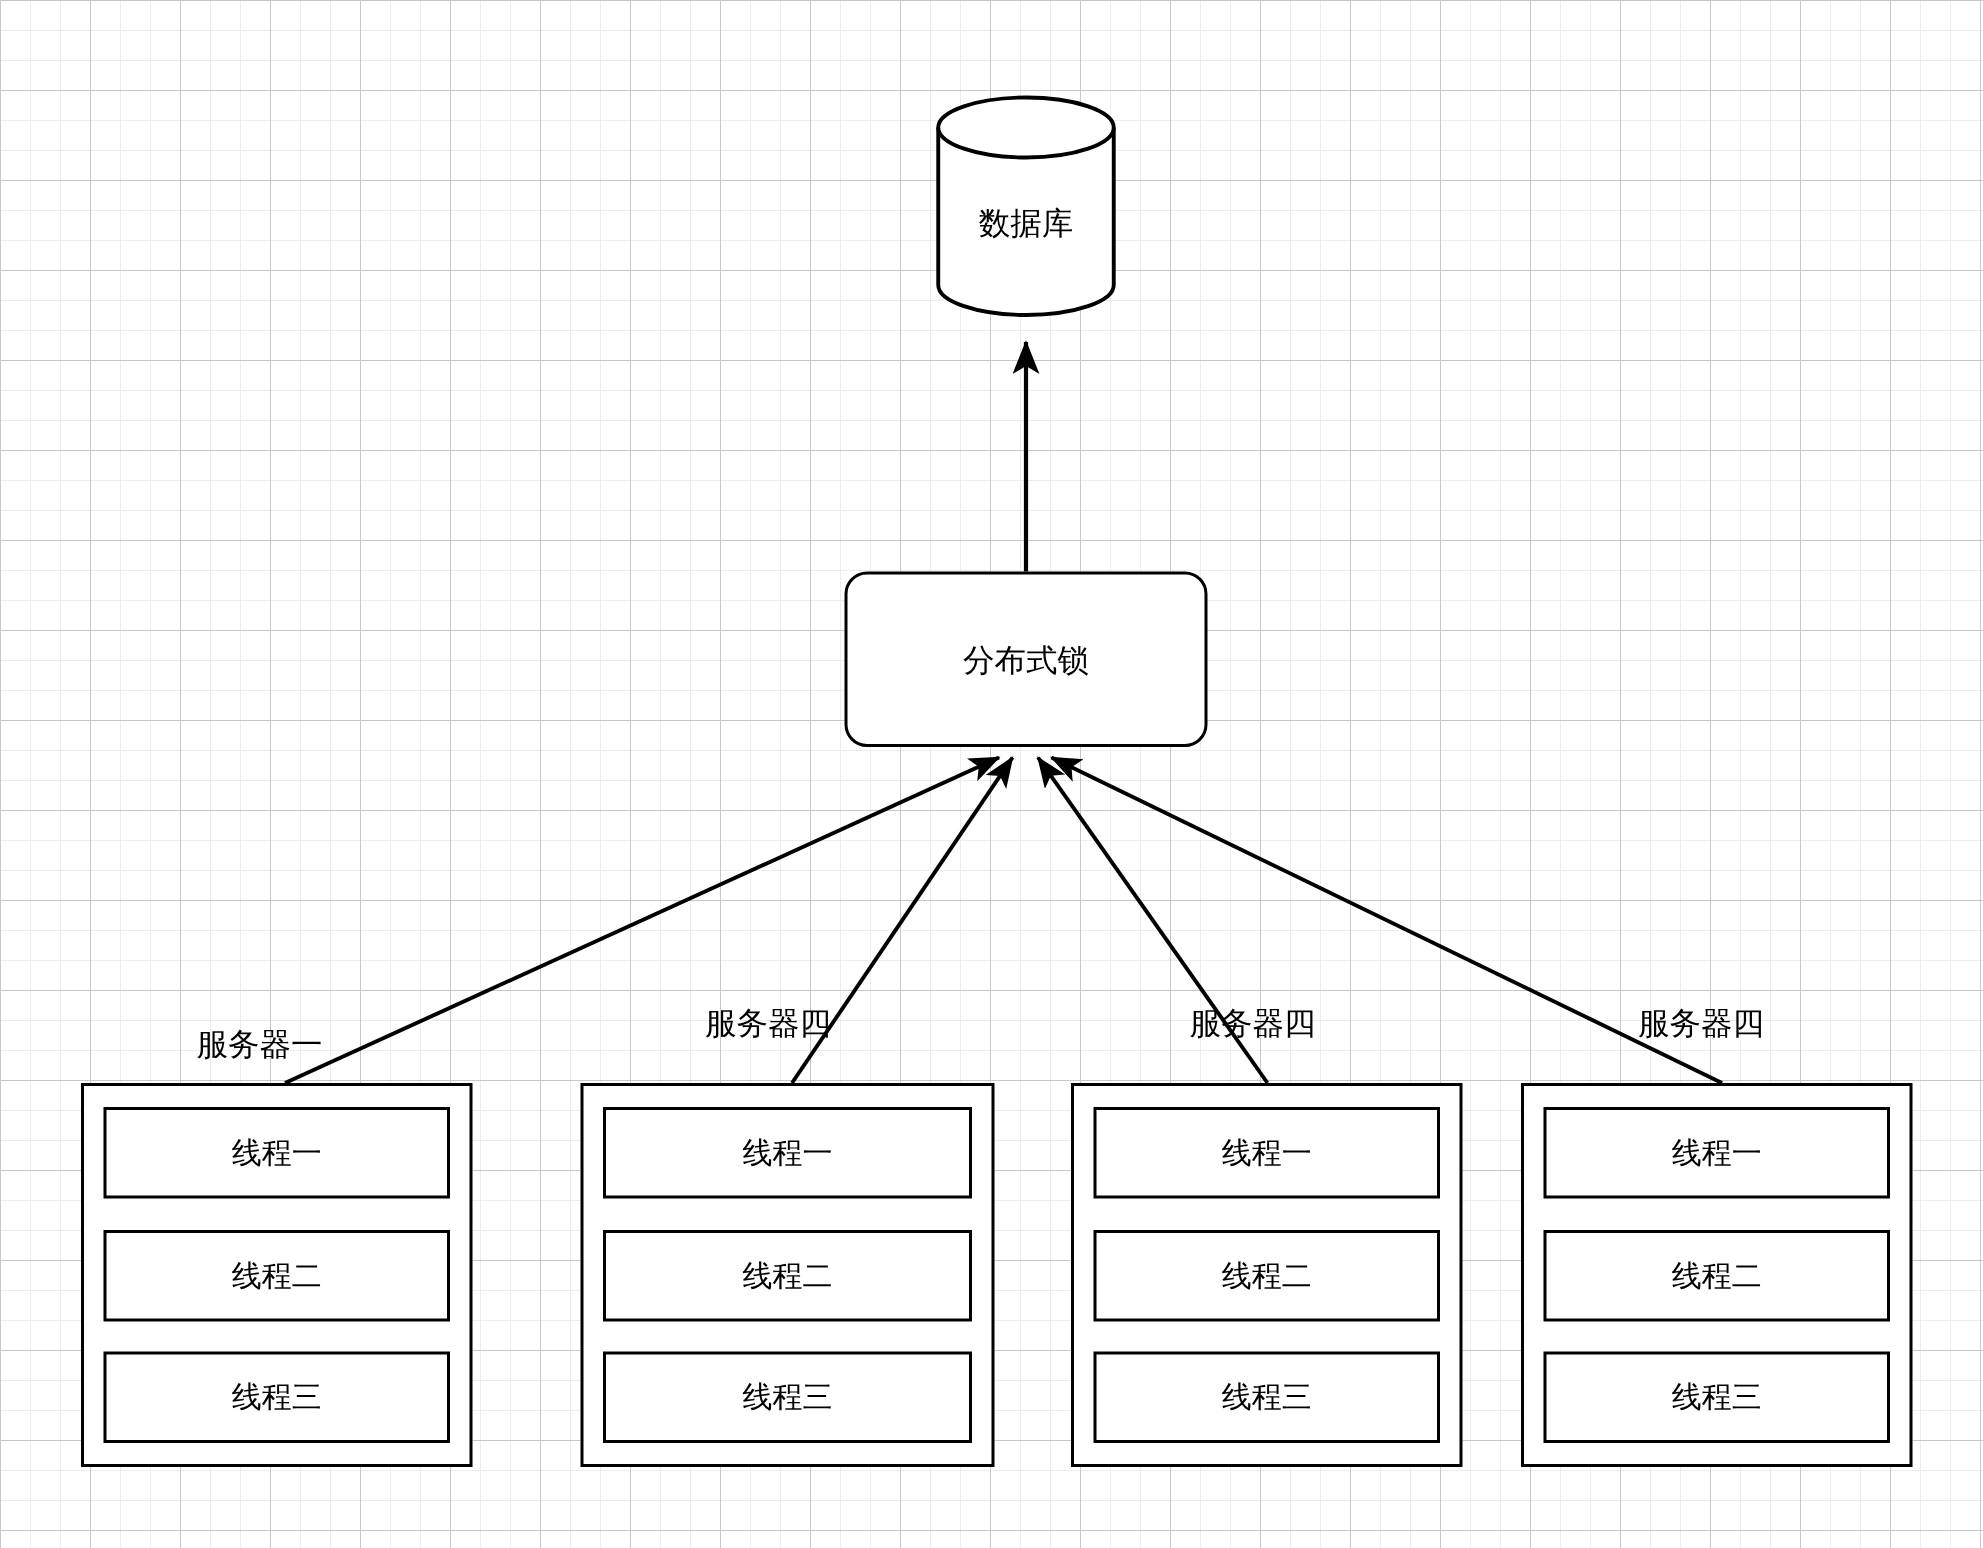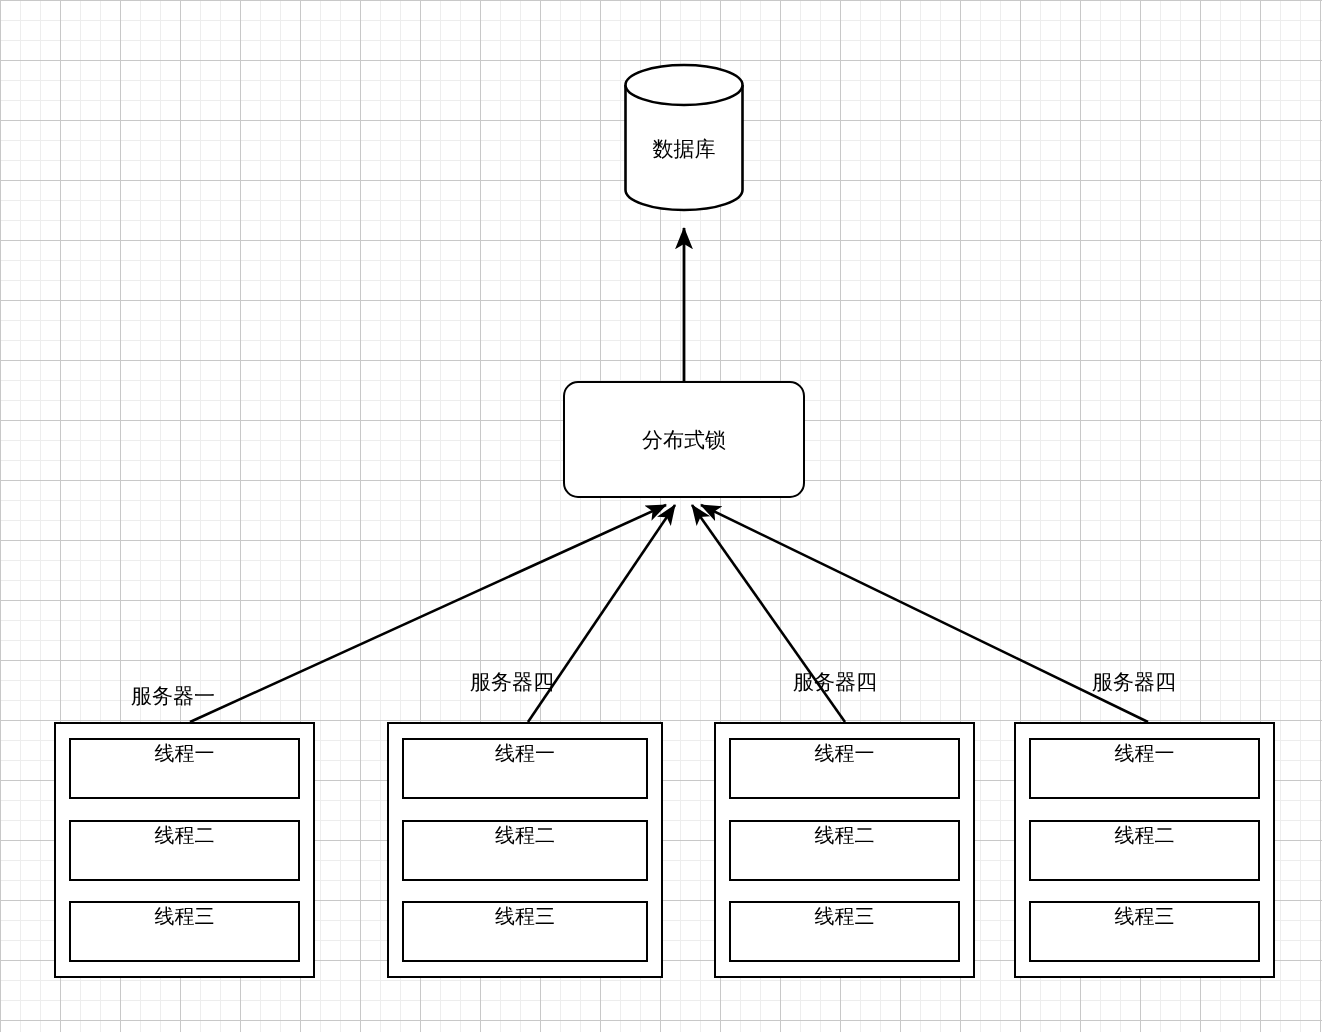--- a/index.html
+++ b/index.html
@@ -79,20 +79,21 @@
     display: flex;
     flex-direction: column;
     justify-content: space-between;
   }
   .thread {
     border: 2.6px solid #000;
     background: #ffffff;
     box-sizing: border-box;
     height: 61px;
     display: flex;
+    align-items: center;
     justify-content: center;
     font-size: 20px;
     color: #000;
   }
   .server-caption {
     position: absolute;
     font-size: 21px;
     color: #000;
     white-space: nowrap;
   }

